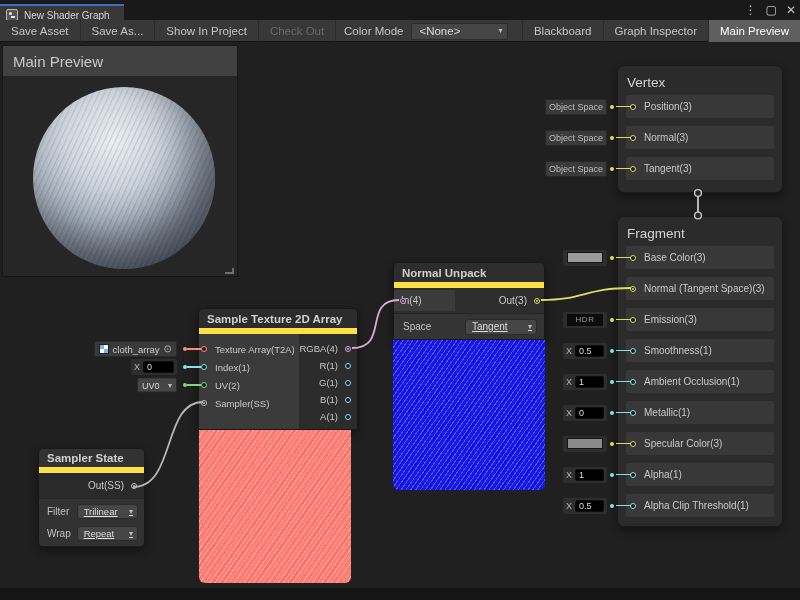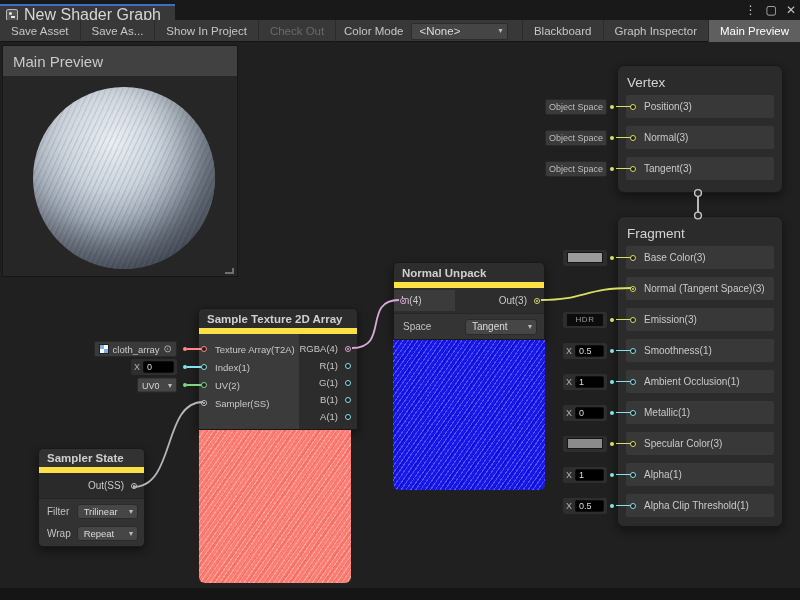--- a/index.html
+++ b/index.html
@@ -2,21 +2,21 @@
 <html><head>
 <meta charset="utf-8">
 <style>
   * { margin:0; padding:0; box-sizing:border-box; }
   html,body { width:800px; height:600px; overflow:hidden; background:#202020;
     font-family:"Liberation Sans", sans-serif; -webkit-font-smoothing:antialiased; }
 
   
   .titlebar { position:absolute; left:0; top:0; width:800px; height:20px; background:#191919; z-index:10; }
   .tab { position:absolute; left:0; top:4px; height:20px; padding:0 14px 0 6px; background:#383838;
-    display:flex; align-items:center; gap:6px; border-top:2px solid #3E6FC4; color:#d6d6d6; font-size:16px; }
+    display:flex; align-items:center; gap:6px; border-top:2px solid #3E6FC4; color:#d6d6d6; font-size:10px; }
   .sg-icon { width:12px; height:12px; border:1px solid #b9b9b9; border-radius:2px; background:#555; position:relative; }
   .sg-icon::before { content:""; position:absolute; left:2px; top:2px; width:3px; height:3px; background:#e8e8e8; border-radius:50%; }
   .sg-icon::after { content:""; position:absolute; right:2px; bottom:2px; width:4px; height:2px; background:#e8e8e8; }
   .win-controls { position:absolute; right:4px; top:0; height:20px; display:flex; align-items:center; gap:9px; color:#c2c2c2; font-size:12px; }
   .win-controls span { cursor:default; line-height:20px; }
 
   
   .toolbar { position:absolute; left:0; top:20px; width:800px; height:22px; background:#383838;
     border-bottom:1px solid #141414; z-index:10; font-size:11.5px; color:#c6c6c6; }
   .tb-group { position:absolute; top:0; height:22px; display:flex; }
@@ -125,21 +125,21 @@
   .nu-in { position:relative; width:74px; height:21px; background:#3b3b3b; display:flex; align-items:center; }
   .nu-in .port { left:6px; }
   .nu-in .plabel { padding-left:7px; }
   .nu-out { position:relative; flex:1; height:21px; display:flex; align-items:center; justify-content:flex-end;margin-left:44px; }
   .nu-out .plabel-r { margin-right:17px; }
   .nu-out .port { left:auto; right:4px; }
   .nu-space { height:26px; display:flex; align-items:center; justify-content:space-between;
     padding:0 7px 0 9px; background:#343434; border-top:1px solid #262626; color:#c3c3c3; font-size:10px; }
   .dd { background:#464646; border:1px solid #2a2a2a; border-radius:3px; height:16px;
     display:flex; align-items:center; justify-content:space-between; padding:0 4px 0 6px;
-    color:#dcdcdc; font-size:10px; }
+    color:#dcdcdc; font-size:10px;text-decoration:underline; }
   .nu-space .dd { width:72px; }
   .nu-preview { position:absolute; left:393px; top:340px; width:152px; height:150px; z-index:2;
     border-radius:0 0 6px 6px;
     background-color:#1717ec;
     background-image:
       repeating-linear-gradient(125deg, rgba(130,130,255,.55) 0 1px, transparent 1px 4px),
       repeating-linear-gradient(305deg, rgba(0,0,150,.40) 0 1px, transparent 1px 6px); }
 
   
   .ss-node { left:38px; top:448px; width:107px; height:99px; border-radius:5px; background:#323232; }

